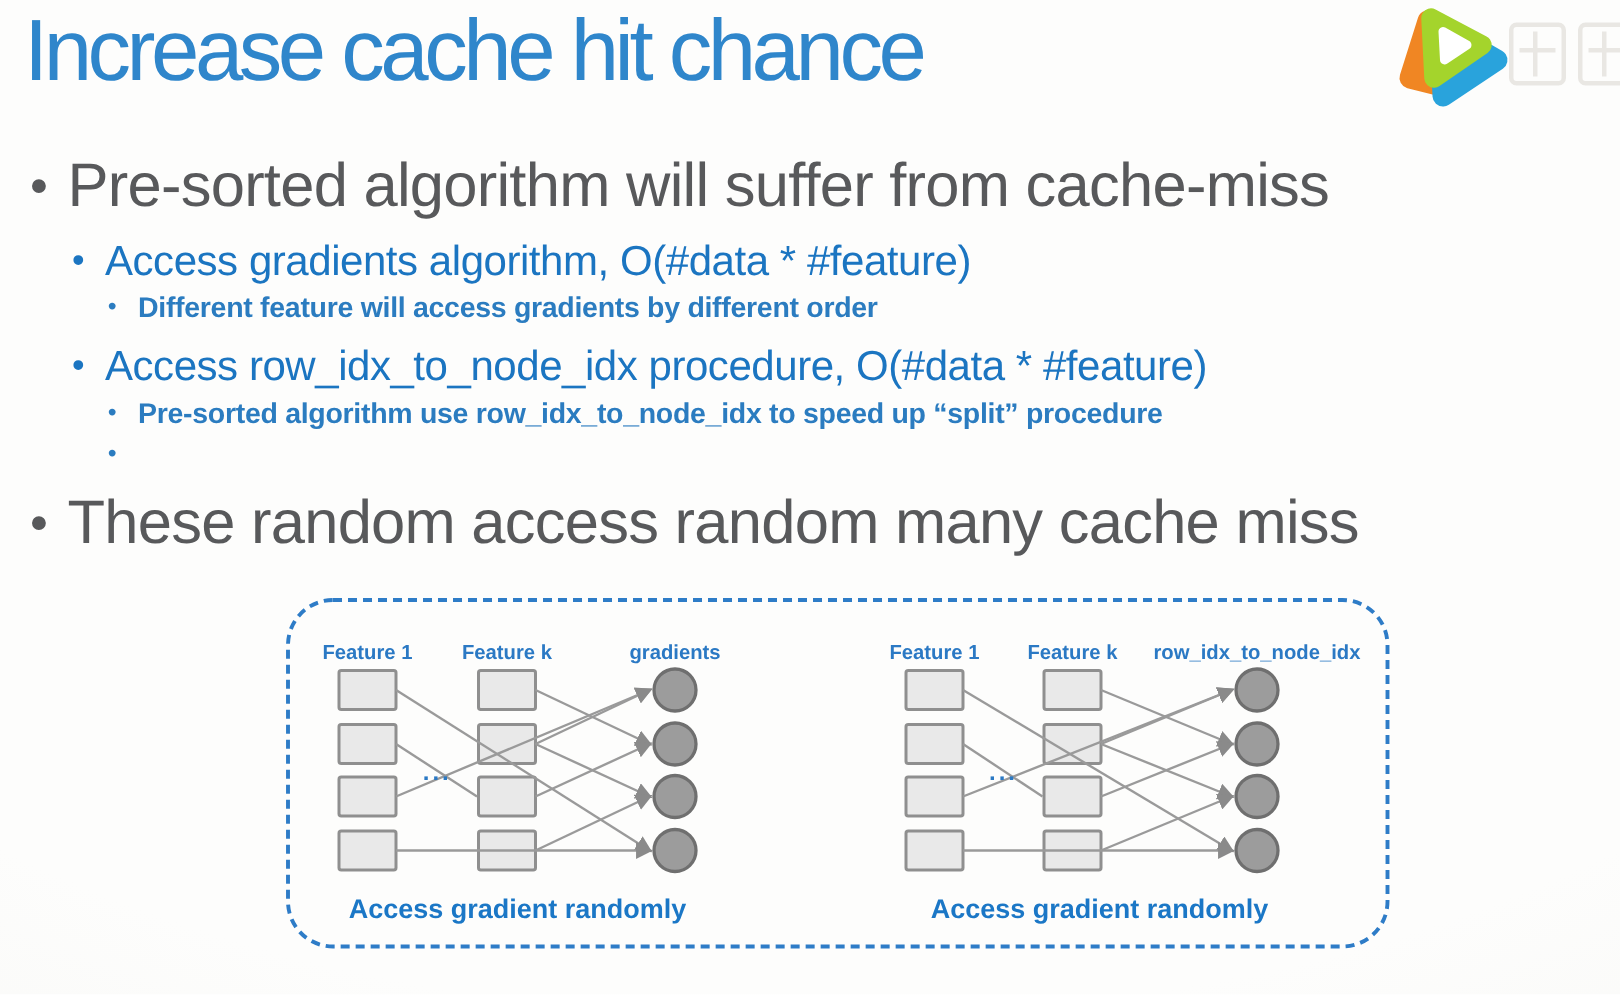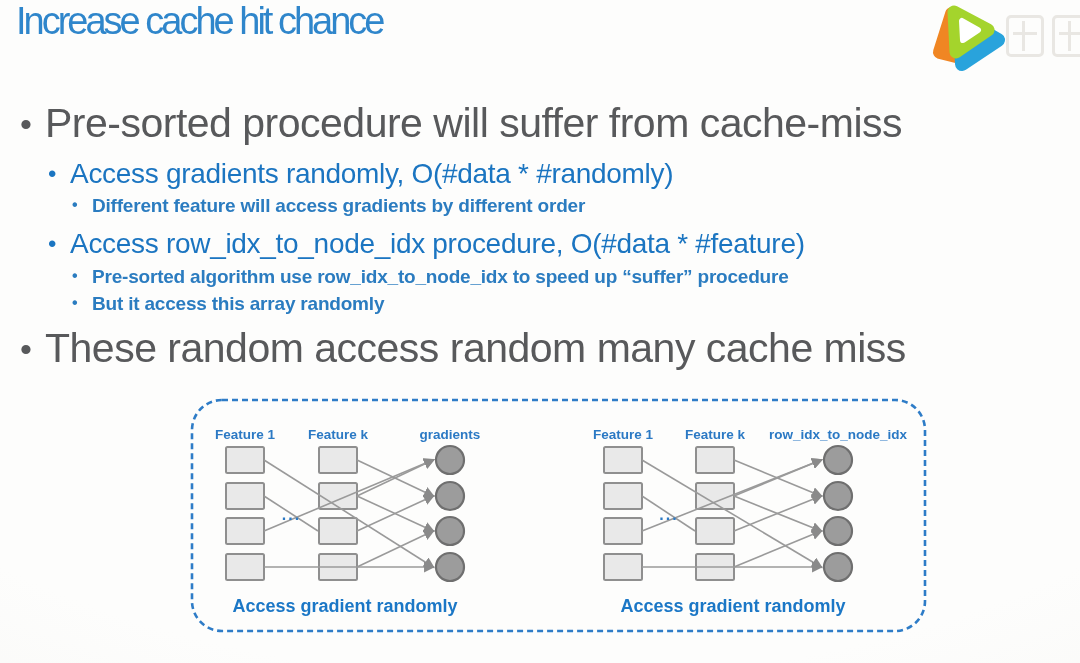--- a/index.html
+++ b/index.html
@@ -7,21 +7,21 @@
     width:1080px;height:663px;overflow:hidden;
     font-family:"Liberation Sans","DejaVu Sans",sans-serif;
     background:#fff;
   }
   .slide{
     position:relative;width:1080px;height:663px;overflow:hidden;
     background:radial-gradient(ellipse 130% 110% at 50% 42%, #FDFDFC 55%, #F4F4F1 100%);
   }
   .title{
     position:absolute;left:16px;top:0px;margin:0;
-    font-size:38px;font-weight:400;letter-spacing:-3px;
+    font-size:58px;font-weight:400;letter-spacing:-3px;
     color:#2F86CB;white-space:nowrap;
   }
   .line{position:absolute;left:0;white-space:nowrap;line-height:1;}
   .line .dot{position:absolute;top:0;}
   .l1{padding-left:45px;font-size:41px;letter-spacing:-0.5px;color:#58595B;}
   .l1 .dot{left:20px;font-size:34px;top:4px;color:#58595B;}
   .l2{padding-left:70px;font-size:28px;letter-spacing:-0.3px;color:#1B75C1;}
   .l2 .dot{left:48px;font-size:24px;top:2px;color:#1B75C1;}
   .l3{padding-left:92px;font-size:19px;letter-spacing:-0.2px;font-weight:700;color:#2B7CC0;}
   .l3 .dot{left:72px;font-size:16px;top:1px;color:#2B7CC0;}
@@ -54,41 +54,40 @@
       <path d="M50 30 L34 21 L35 40 Z" fill="#FFFFFF" stroke="#FFFFFF" stroke-width="6"></path>
     </g>
   </svg>
   <div class="wm-ghost" aria-label="腾讯">
     <div class="wm-char"></div>
     <div class="wm-char"></div>
   </div>
 
   <div class="line l1" style="top:103px">
     <span class="dot">•</span>
-    <span class="txt">Pre-sorted procedure will suffer from cache-miss</span>
+    <span class="txt">Pre-sorted algorithm will suffer from cache-miss</span>
   </div>
   <div class="line l2" style="top:160px">
     <span class="dot">•</span>
-    <span class="txt">Access gradients randomly, O(#data * #randomly)</span>
+    <span class="txt">Access gradients algorithm, O(#data * #feature)</span>
   </div>
   <div class="line l3" style="top:196px">
     <span class="dot">•</span>
     <span class="txt">Different feature will access gradients by different order</span>
   </div>
   <div class="line l2" style="top:230px">
     <span class="dot">•</span>
     <span class="txt">Access row_idx_to_node_idx procedure, O(#data * #feature)</span>
   </div>
   <div class="line l3" style="top:267px">
     <span class="dot">•</span>
-    <span class="txt">Pre-sorted algorithm use row_idx_to_node_idx to speed up “suffer” procedure</span>
+    <span class="txt">Pre-sorted algorithm use row_idx_to_node_idx to speed up “split” procedure</span>
   </div>
   <div class="line l3" style="top:294px">
     <span class="dot">•</span>
-    <span class="txt">But it access this array randomly</span>
   </div>
   <div class="line l1" style="top:328px">
     <span class="dot">•</span>
     <span class="txt">These random access random many cache miss</span>
   </div>
 
   <svg id="diagram-svg" width="737" height="237" viewBox="0 0 737 237">
       <defs>
         <marker id="arw" viewBox="0 0 10 10" refX="8" refY="5" markerWidth="7" markerHeight="7" orient="auto-start-reverse">
           <path d="M0,0 L10,5 L0,10 z" fill="#8A8A8A"></path>

